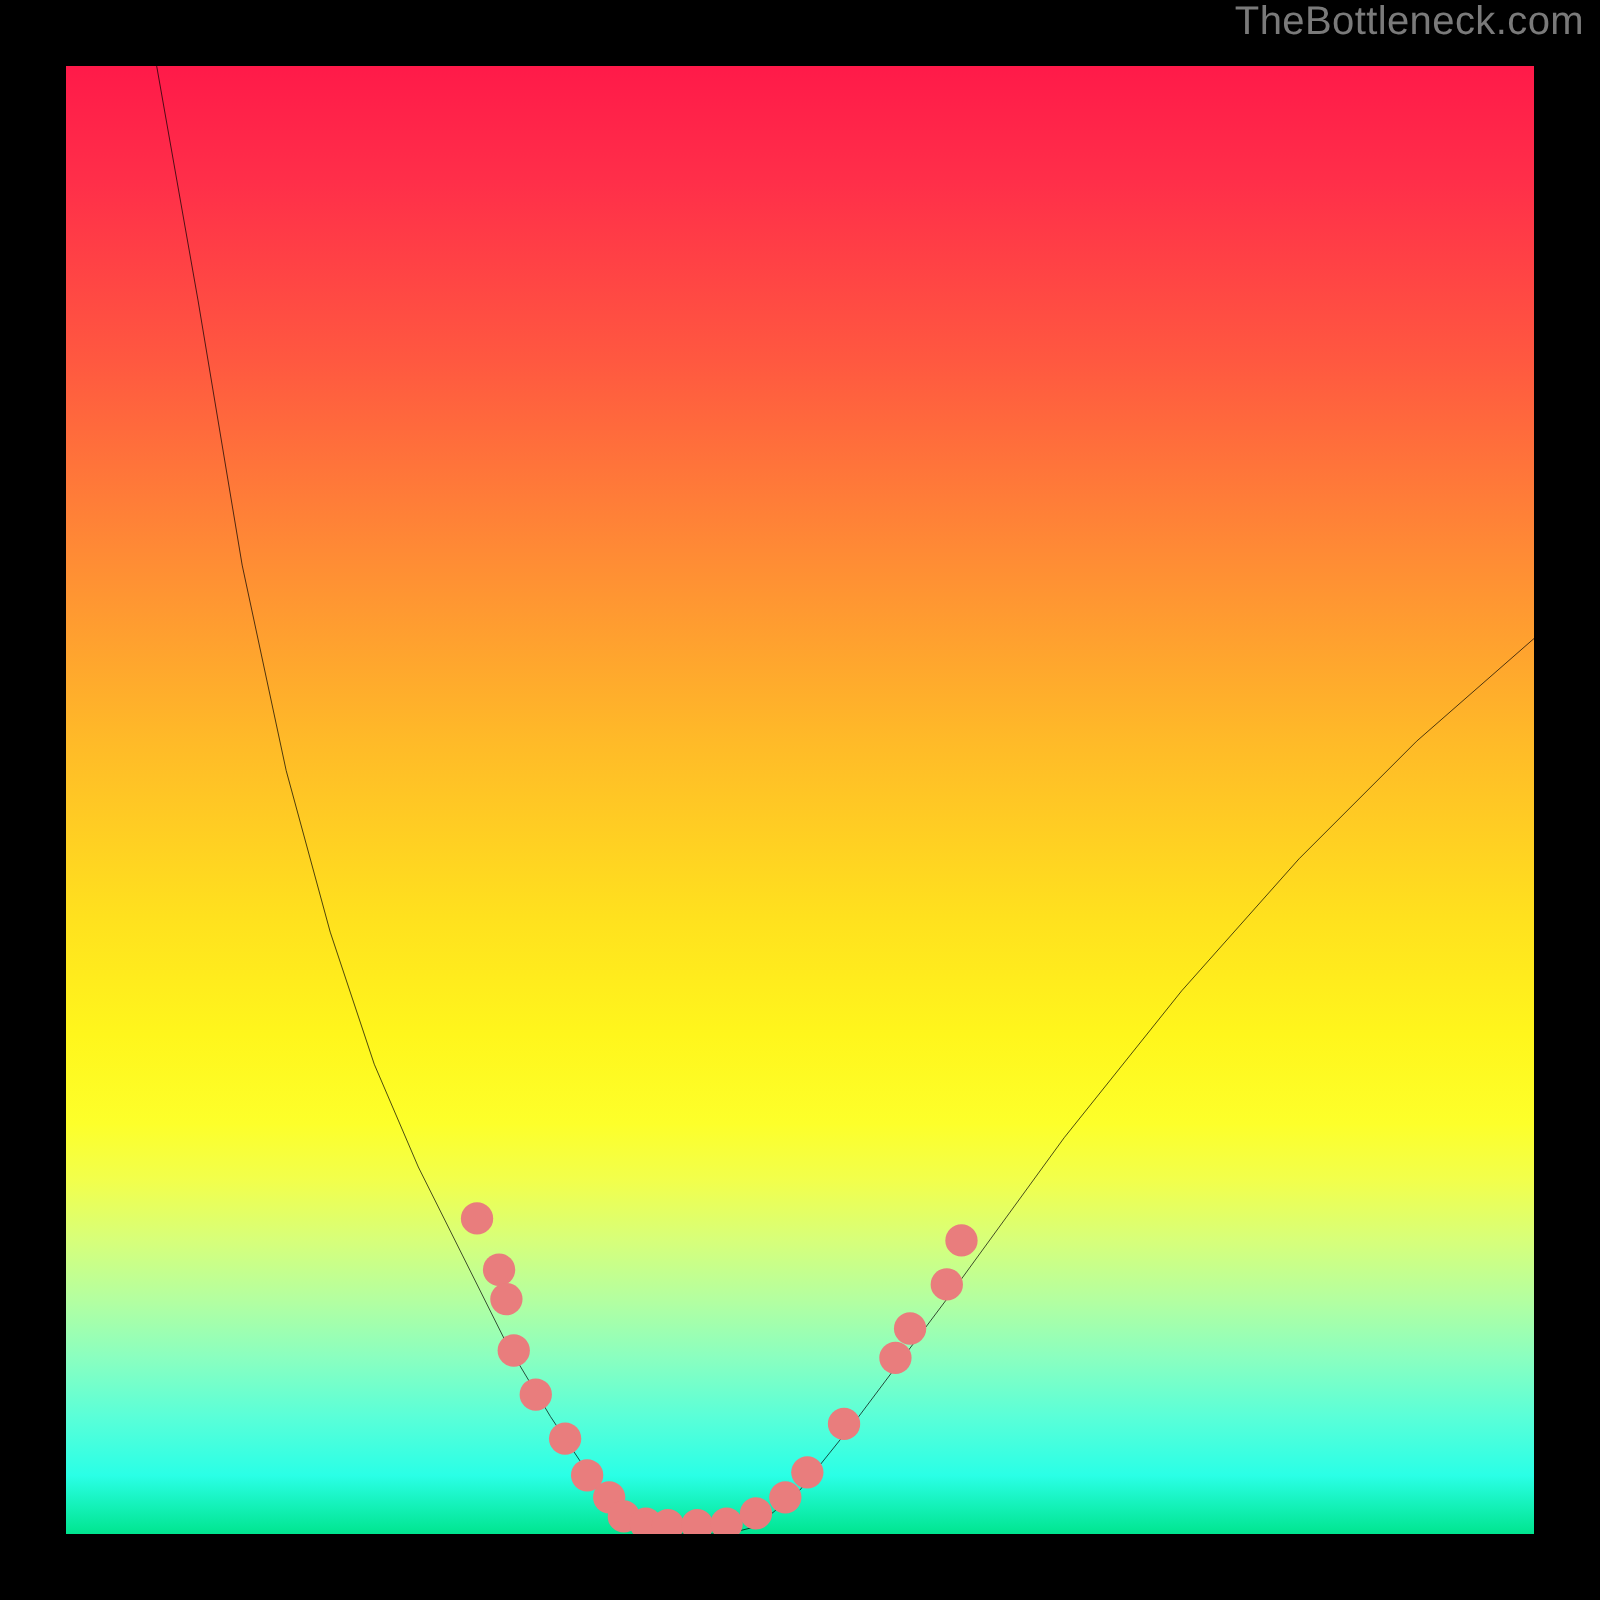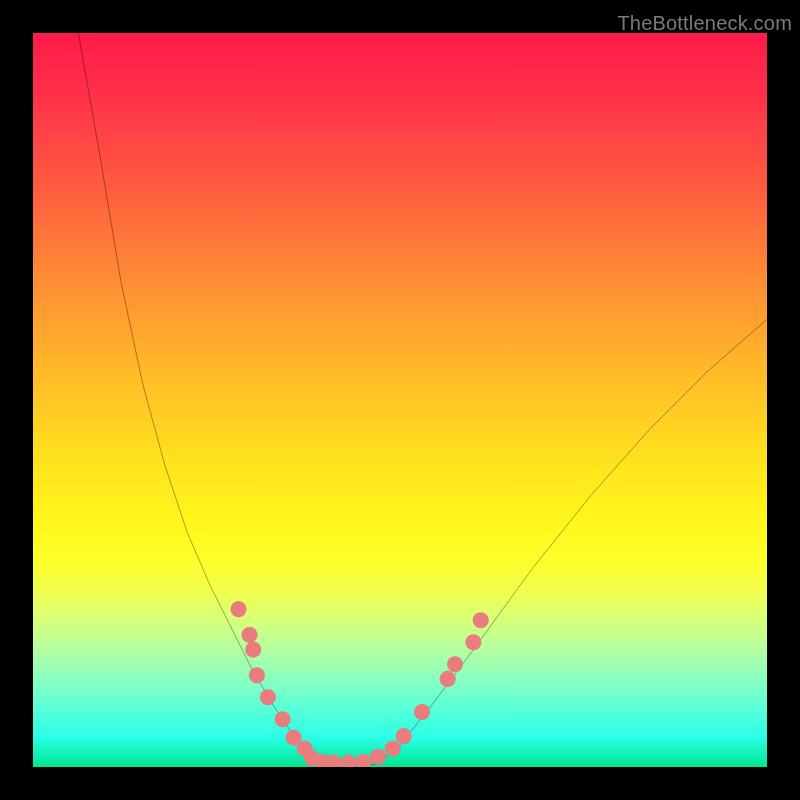--- a/index.html
+++ b/index.html
@@ -46,21 +46,21 @@
       #2affe6 96%,
       #00e58f 100%
     );
   }
   .curve-layer, .dots-layer {
     position: absolute;
     inset: 0;
   }
   .attribution {
     position: absolute;
-    top: 12px;
+    top: 0;
     right: 8px;
     color: #7a7a7a;
     font-size: 20px;
     letter-spacing: 0.2px;
   }
 </style>
 </head>
 <body>
 
 <div class="stage">

